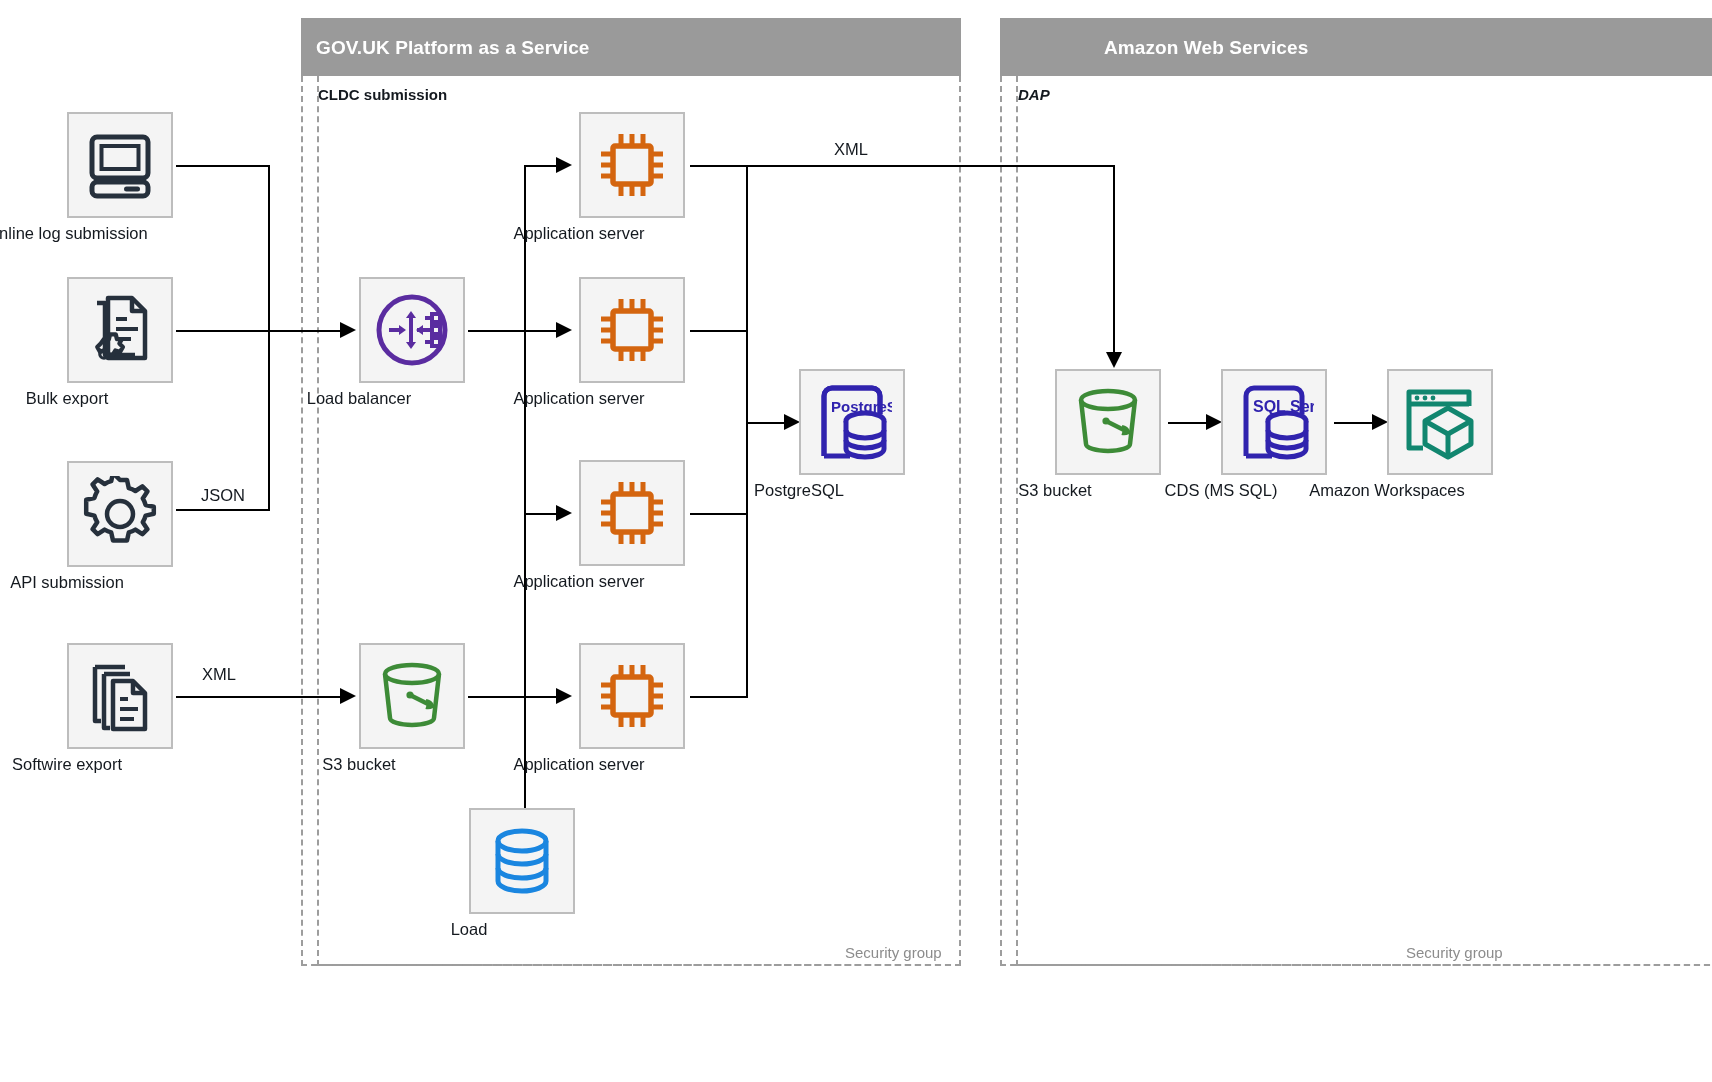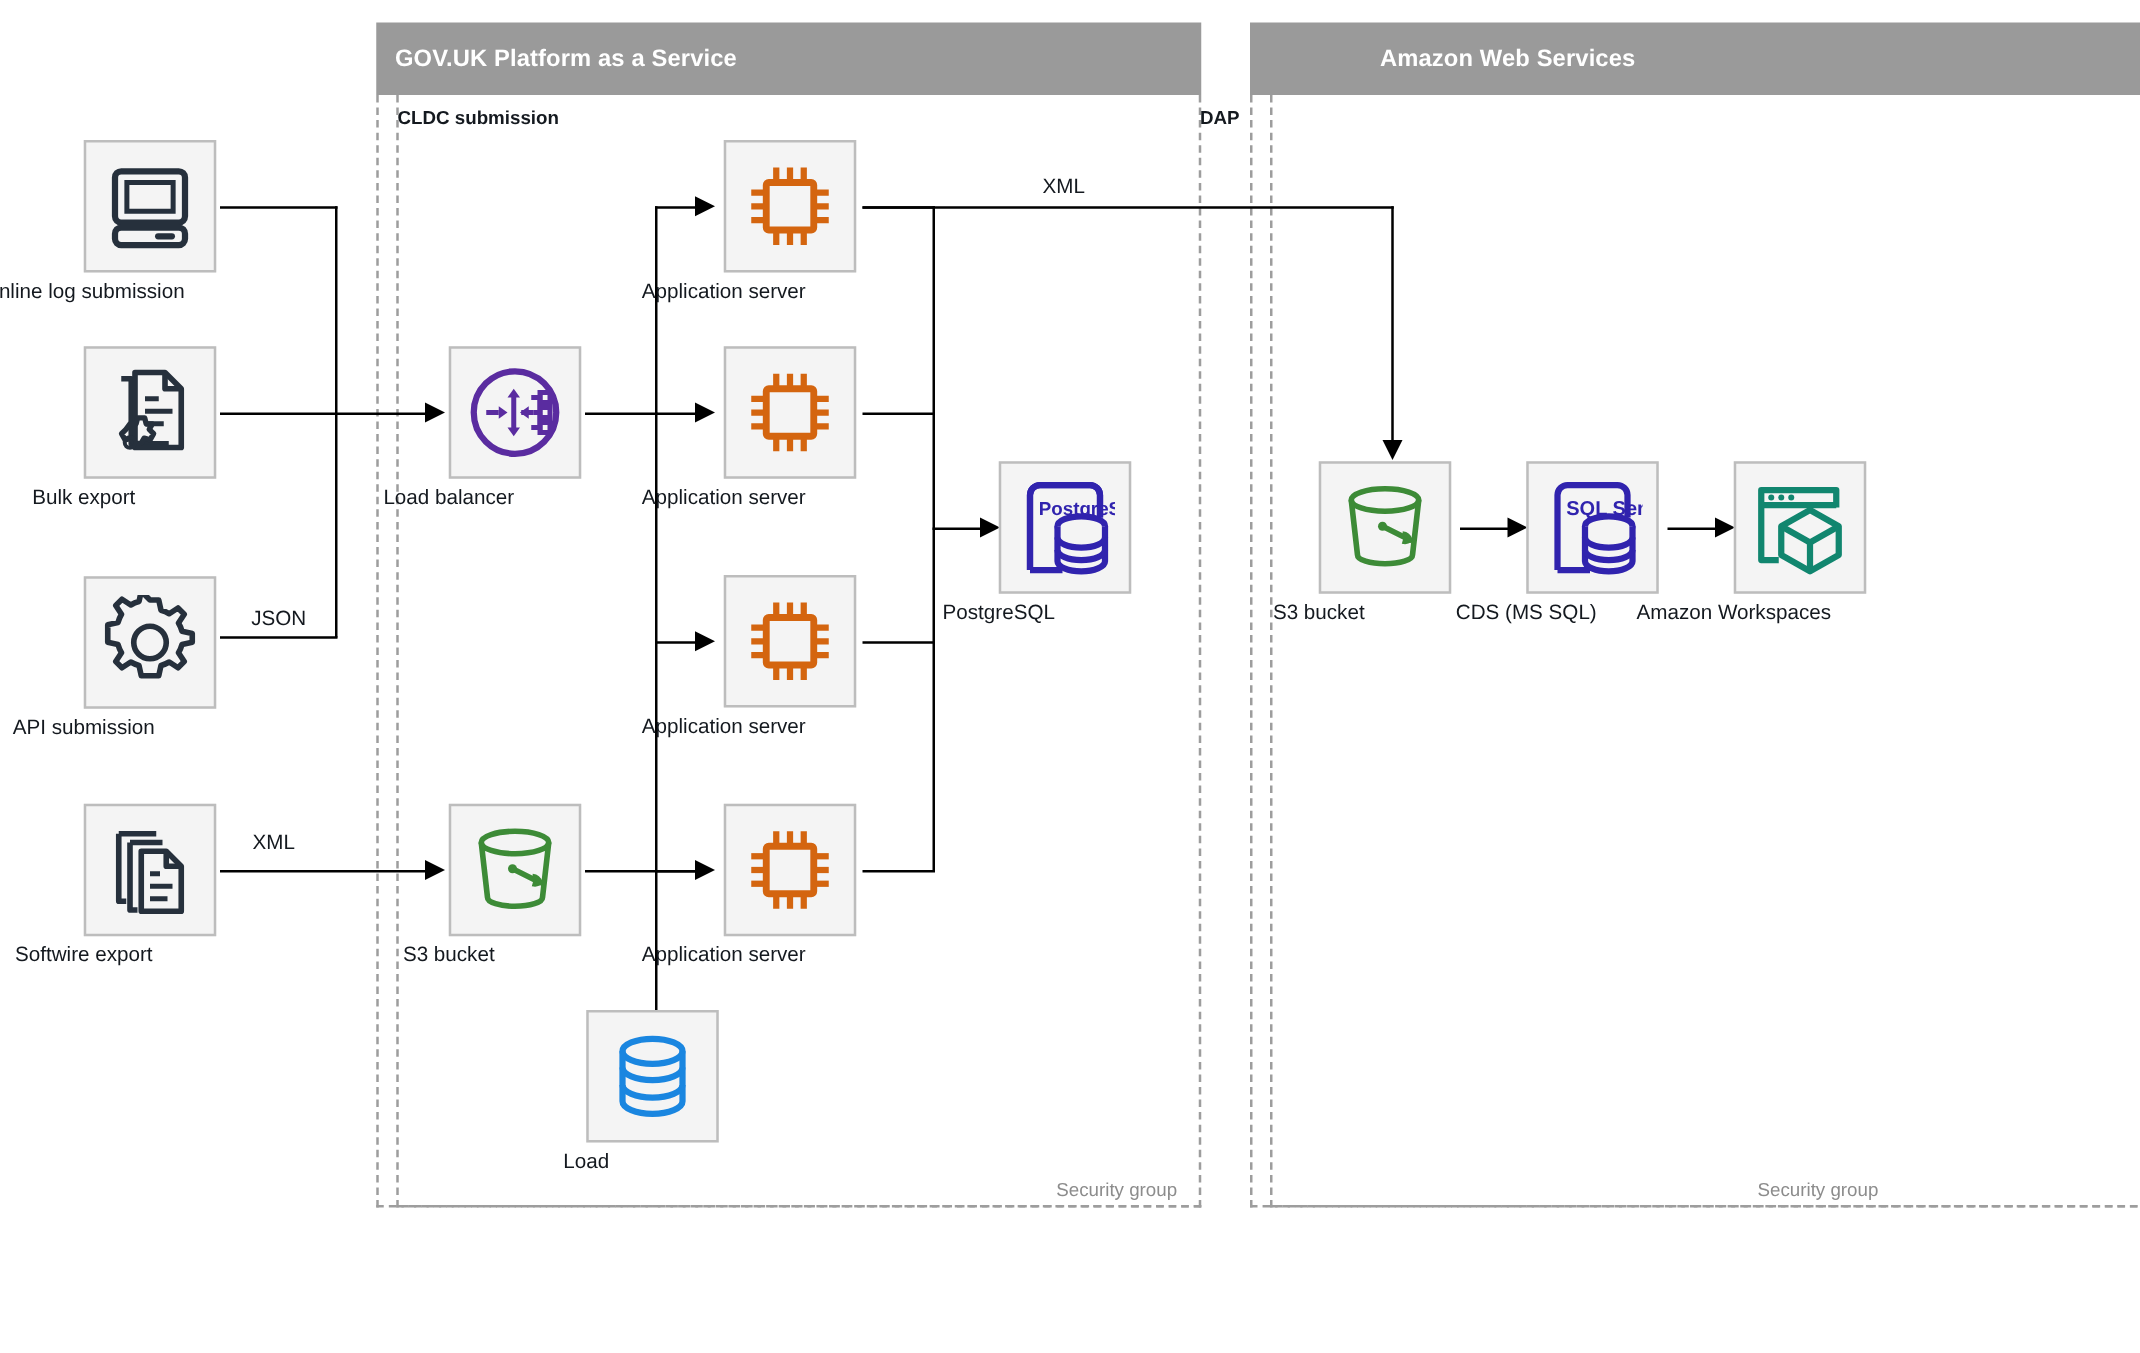--- a/index.html
+++ b/index.html
@@ -43,21 +43,21 @@
   <div class="group-band" style="left:301px;top:18px;width:660px;height:58px;"></div>
   <div class="group-band-title" style="left:316px;top:37px;">GOV.UK Platform as a Service</div>
   <div class="group-dashed" style="left:301px;top:76px;width:660px;height:890px;border-top:none;"></div>
   <div class="group-sublabel" style="left:318px;top:86px;">CLDC submission</div>
   <div class="group-dashed" style="left:317px;top:76px;width:644px;height:890px;border-top:none;border-right:none;"></div>
   <div class="secgroup-label" style="left:845px;top:944px;">Security group</div>
 
   <div class="group-band" style="left:1000px;top:18px;width:712px;height:58px;"></div>
   <div class="group-band-title" style="left:1072px;top:37px;margin-left:32px;">Amazon Web Services</div>
   <div class="group-dashed" style="left:1000px;top:76px;width:730px;height:890px;border-top:none;border-right:none;"></div>
-  <div class="group-sublabel" style="left:960px;top:86px;">DAP</div>
+  <div class="group-sublabel" style="left:1018px;top:86px;font-style:italic;">DAP</div>
   <div class="group-dashed" style="left:1016px;top:76px;width:714px;height:890px;border-top:none;border-right:none;"></div>
   <div class="secgroup-label" style="left:1406px;top:944px;">Security group</div>
 
   <div class="line h" style="left:176px;top:165px;width:94px;"></div>
   <div class="line v" style="left:268px;top:165px;height:345px;"></div>
 
   <div class="line h" style="left:176px;top:509px;width:94px;"></div>
 
   <div class="line h" style="left:176px;top:330px;width:175px;"></div>
   <div class="arrow right" style="left:340px;top:322px;"></div>

